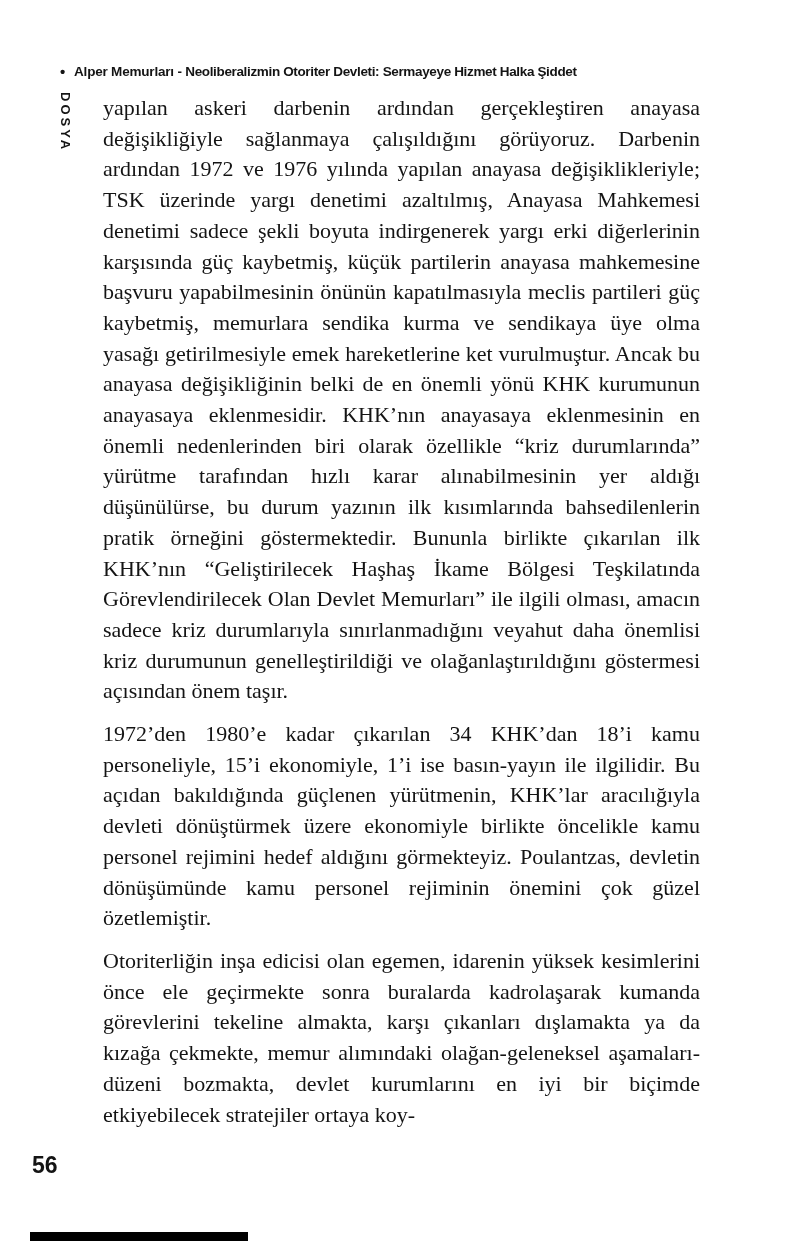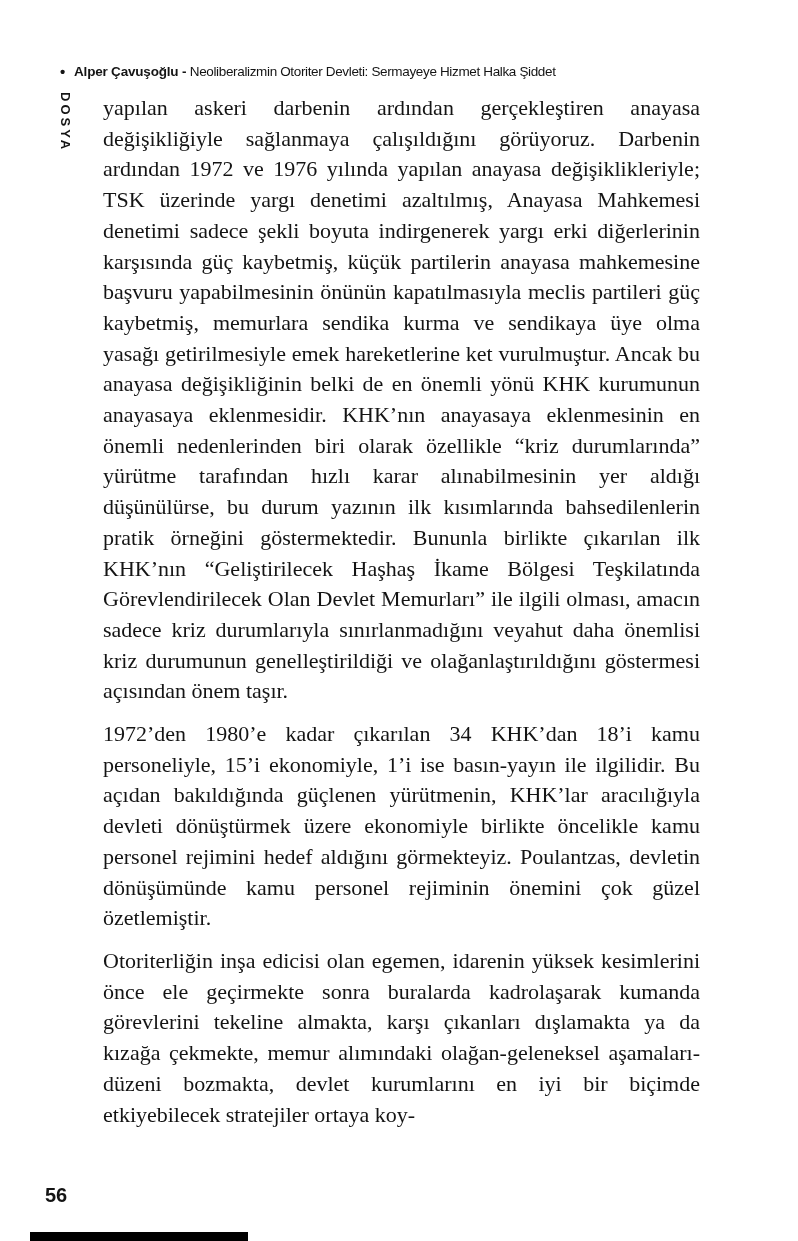--- a/index.html
+++ b/index.html
@@ -27,21 +27,21 @@
   }
   .header .bullet {
     font-size: 15px;
     margin-right: 9px;
     font-weight: 700;
     position: relative;
     top: 1px;
   }
   .header .author { font-weight: 700; }
   .header .sep { font-weight: 700; white-space: pre; }
-  .header .title { font-weight: 400; letter-spacing: -0.35px; }
+  .header .title { font-weight: 700; letter-spacing: -0.35px; }
   .dosya-label {
     position: absolute;
     left: 73px;
     top: 92px;
     transform: rotate(90deg);
     transform-origin: 0 0;
     font-family: "Liberation Sans", sans-serif;
     font-weight: 700;
     font-size: 13px;
     letter-spacing: 3px;
@@ -59,44 +59,43 @@
   .body-text p { margin: 0; }
   .body-text p + p { margin-top: 12px; }
   .blockquote {
     margin-top: 30px;
     margin-left: 62px;
     margin-right: 66px;
     text-align: justify;
   }
   .page-number {
     position: absolute;
-    left: 45px;
+    left: 32px;
     top: 1152px;
     font-family: "Liberation Sans", sans-serif;
     font-weight: 700;
-    font-size: 20px;
-    margin-top: 32px;
+    font-size: 23px;
   }
   .footer-bar {
     position: absolute;
     left: 30px;
     bottom: 0;
     width: 218px;
     height: 9px;
     background: #000000;
   }
 </style>
 </head>
 <body>
 
 <div class="page">
 
   <div class="header">
     <span class="bullet">•</span>
-    <span class="author">Alper Çavuşoğlu</span>
+    <span class="author">Alper Memurları</span>
     <span class="sep"> - </span>
     <span class="title">Neoliberalizmin Otoriter Devleti: Sermayeye Hizmet Halka Şiddet</span>
   </div>
 
   <div class="dosya-label">DOSYA</div>
 
   <div class="body-text">
     <p>yapılan askeri darbenin ardından gerçekleştiren anayasa değişikliğiyle sağlanmaya çalışıldığını görüyoruz. Darbenin ardından 1972 ve 1976 yılında yapılan anayasa değişiklikleriyle; TSK üzerinde yargı denetimi azaltılmış, Anayasa Mahkemesi denetimi sadece şekli boyuta indirgenerek yargı erki diğerlerinin karşısında güç kaybetmiş, küçük partilerin anayasa mahkemesine başvuru yapabilmesinin önünün kapatılmasıyla meclis partileri güç kaybetmiş, memurlara sendika kurma ve sendikaya üye olma yasağı getirilmesiyle emek hareketlerine ket vurulmuştur. Ancak bu anayasa değişikliğinin belki de en önemli yönü KHK kurumunun anayasaya eklenmesidir. KHK’nın anayasaya eklenmesinin en önemli nedenlerinden biri olarak özellikle “kriz durumlarında” yürütme tarafından hızlı karar alınabilmesinin yer aldığı düşünülürse, bu durum yazının ilk kısımlarında bahsedilenlerin pratik örneğini göstermektedir. Bununla birlikte çıkarılan ilk KHK’nın “Geliştirilecek Haşhaş İkame Bölgesi Teşkilatında Görevlendirilecek Olan Devlet Memurları” ile ilgili olması, amacın sadece kriz durumlarıyla sınırlanmadığını veyahut daha önemlisi kriz durumunun genelleştirildiği ve olağanlaştırıldığını göstermesi açısından önem taşır.</p>
     <p>1972’den 1980’e kadar çıkarılan 34 KHK’dan 18’i kamu personeliyle, 15’i ekonomiyle, 1’i ise basın-yayın ile ilgilidir. Bu açıdan bakıldığında güçlenen yürütmenin, KHK’lar aracılığıyla devleti dönüştürmek üzere ekonomiyle birlikte öncelikle kamu personel rejimini hedef aldığını görmekteyiz. Poulantzas, devletin dönüşümünde kamu personel rejiminin önemini çok güzel özetlemiştir.</p>
     <p class="blockquote">Otoriterliğin inşa edicisi olan egemen, idarenin yüksek kesimlerini önce ele geçirmekte sonra buralarda kadrolaşarak kumanda görevlerini tekeline almakta, karşı çıkanları dışlamakta ya da kızağa çekmekte, memur alımındaki olağan-geleneksel aşamaları-düzeni bozmakta, devlet kurumlarını en iyi bir biçimde etkiyebilecek stratejiler ortaya koy-</p>

